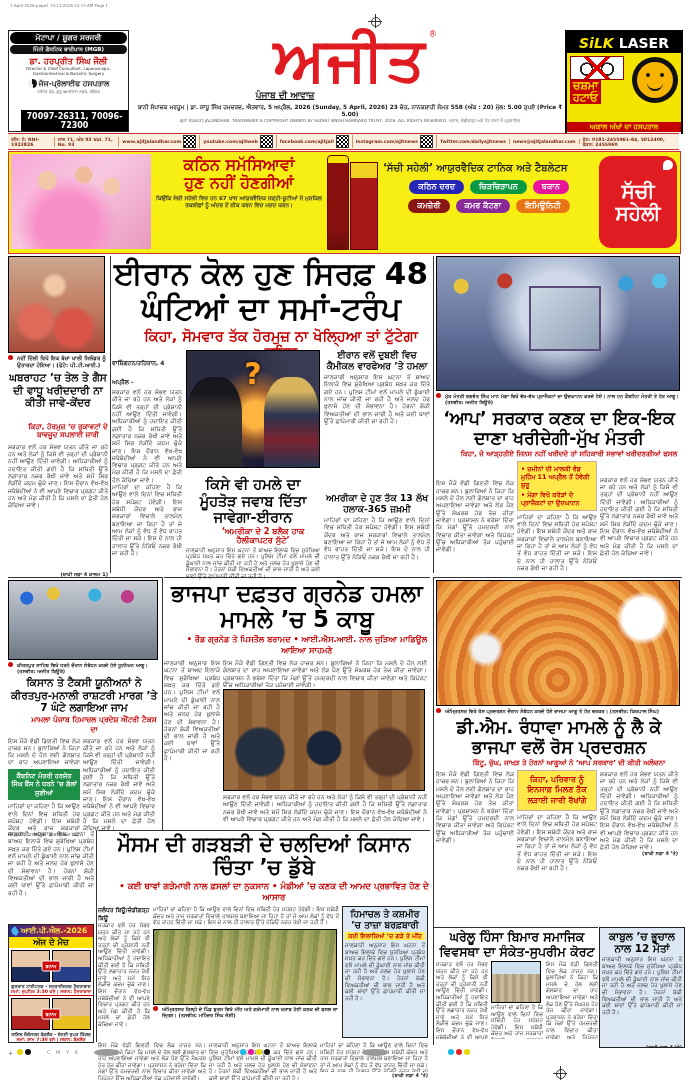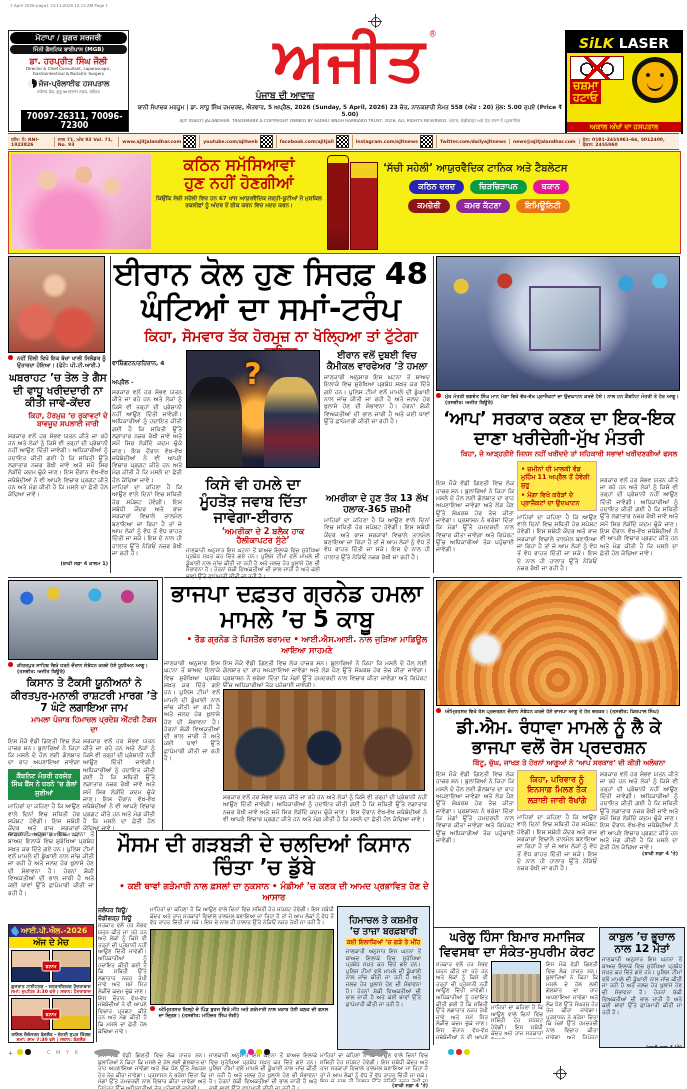--- a/index.html
+++ b/index.html
@@ -190,30 +190,35 @@
         <span class="pill" style="background:#2525b8;">ਕਠਿਨ ਦਰਦ</span>
         <span class="pill" style="background:#0a9a44;">ਚਿੜਚਿੜਾਪਨ</span>
         <span class="pill" style="background:#e8159a;">ਥਕਾਨ</span>
       </div>
       <div style="margin-top:5px;display:flex;gap:6px;justify-content:center;">
         <span class="pill" style="background:#8a1515;">ਕਮਜ਼ੋਰੀ</span>
         <span class="pill" style="background:#8a2a9a;">ਕਮਰ ਕੱਟਣਾ</span>
         <span class="pill" style="background:#e87515;">ਇਮਿਊਨਿਟੀ</span>
       </div>
     </div>
+    <div class="abs" style="left:590px;top:4px;width:78px;height:92px;background:#e01b22;border-radius:12px;display:flex;flex-direction:column;align-items:center;justify-content:center;">
+      <span style="position:absolute;right:4px;top:4px;width:10px;height:10px;background:#fff;border-radius:50% 50% 50% 0;"></span>
+      <span style="color:#fff;font-size:20px;font-weight:bold;line-height:22px;">ਸੱਚੀ</span>
+      <span style="color:#fff;font-size:20px;font-weight:bold;line-height:22px;">ਸਹੇਲੀ</span>
+    </div>
   </div>
 
   <div class="abs" style="left:8px;top:256px;width:100px;height:317px;border-right:1px solid #333;padding-right:2px;">
     <div class="photo ph-cyl" style="width:95px;height:95px;"></div>
     <div style="display:flex;gap:2px;margin-top:2px;">
         <span class="dotred"></span>
       <span class="cap">ਨਵੀਂ ਦਿੱਲੀ ਵਿਖੇ ਇਕ ਬੱਚਾ ਖਾਲੀ ਸਿਲੰਡਰ ਨੂੰ ਉਤਾਰਦਾ ਹੋਇਆ। (ਫੋਟੋ: ਪੀ.ਟੀ.ਆਈ.)</span>
       </div>
     <div class="hl" style="font-size:10.5px;line-height:12.5px;margin-top:3px;">ਘਬਰਾਹਟ ’ਚ ਤੇਲ ਤੇ ਗੈਸ ਦੀ ਵਾਧੂ ਖਰੀਦਦਾਰੀ ਨਾ ਕੀਤੀ ਜਾਵੇ-ਕੇਂਦਰ</div>
-    <div class="subred" style="font-size:7.2px;line-height:8.5px;margin-top:3px;">ਕਿਹਾ, ਹੋਰਮੁਜ਼ ’ਚ ਰੁਕਾਵਟਾਂ ਦੇ ਬਾਵਜੂਦ ਸਪਲਾਈ ਜਾਰੀ</div>
+    <div class="subred" style="font-size:7.2px;line-height:8.5px;margin-top:14px;">ਕਿਹਾ, ਹੋਰਮੁਜ਼ ’ਚ ਰੁਕਾਵਟਾਂ ਦੇ ਬਾਵਜੂਦ ਸਪਲਾਈ ਜਾਰੀ</div>
     <div class="body6" style="margin-top:3px;height:128px;overflow:hidden;">ਸਰਕਾਰ ਵਲੋਂ ਹਰ ਸੰਭਵ ਯਤਨ ਕੀਤੇ ਜਾ ਰਹੇ ਹਨ ਅਤੇ ਲੋਕਾਂ ਨੂੰ ਕਿਸੇ ਵੀ ਤਰ੍ਹਾਂ ਦੀ ਪ੍ਰੇਸ਼ਾਨੀ ਨਹੀਂ ਆਉਣ ਦਿੱਤੀ ਜਾਵੇਗੀ। ਅਧਿਕਾਰੀਆਂ ਨੂੰ ਹਦਾਇਤ ਕੀਤੀ ਗਈ ਹੈ ਕਿ ਸਥਿਤੀ ਉੱਤੇ ਲਗਾਤਾਰ ਨਜ਼ਰ ਰੱਖੀ ਜਾਵੇ ਅਤੇ ਸਮੇਂ ਸਿਰ ਲੋੜੀਂਦੇ ਕਦਮ ਚੁੱਕੇ ਜਾਣ। ਇਸ ਦੌਰਾਨ ਵੱਖ-ਵੱਖ ਜਥੇਬੰਦੀਆਂ ਨੇ ਵੀ ਆਪਣੇ ਵਿਚਾਰ ਪ੍ਰਗਟ ਕੀਤੇ ਹਨ ਅਤੇ ਮੰਗ ਕੀਤੀ ਹੈ ਕਿ ਮਸਲੇ ਦਾ ਛੇਤੀ ਹੱਲ ਕੱਢਿਆ ਜਾਵੇ।</div>
     <div class="endnote">(ਬਾਕੀ ਸਫ਼ਾ 4 ਕਾਲਮ 1)</div>
   </div>
 
   <div class="abs" style="left:112px;top:256px;width:318px;height:317px;">
     <div class="hl" style="font-size:31px;line-height:35px;">ਈਰਾਨ ਕੋਲ ਹੁਣ ਸਿਰਫ਼ 48 ਘੰਟਿਆਂ ਦਾ ਸਮਾਂ-ਟਰੰਪ</div>
     <div class="subred" style="font-size:14.5px;line-height:16px;margin-top:2px;">ਕਿਹਾ, ਸੋਮਵਾਰ ਤੱਕ ਹੋਰਮੁਜ਼ ਨਾ ਖੋਲ੍ਹਿਆ ਤਾਂ ਟੁੱਟੇਗਾ ਕਹਿਰ</div>
 
     <div class="abs" style="left:0;top:94px;width:70px;height:222px;overflow:hidden;">
       <span style="font-size:6px;font-weight:bold;">ਵਾਸ਼ਿੰਗਟਨ/ਤਹਿਰਾਨ, 4 ਅਪ੍ਰੈਲ -</span>
@@ -349,21 +354,21 @@
         <div class="body55" style="height:118px;overflow:hidden;">ਸਰਕਾਰ ਵਲੋਂ ਹਰ ਸੰਭਵ ਯਤਨ ਕੀਤੇ ਜਾ ਰਹੇ ਹਨ ਅਤੇ ਲੋਕਾਂ ਨੂੰ ਕਿਸੇ ਵੀ ਤਰ੍ਹਾਂ ਦੀ ਪ੍ਰੇਸ਼ਾਨੀ ਨਹੀਂ ਆਉਣ ਦਿੱਤੀ ਜਾਵੇਗੀ। ਅਧਿਕਾਰੀਆਂ ਨੂੰ ਹਦਾਇਤ ਕੀਤੀ ਗਈ ਹੈ ਕਿ ਸਥਿਤੀ ਉੱਤੇ ਲਗਾਤਾਰ ਨਜ਼ਰ ਰੱਖੀ ਜਾਵੇ ਅਤੇ ਸਮੇਂ ਸਿਰ ਲੋੜੀਂਦੇ ਕਦਮ ਚੁੱਕੇ ਜਾਣ। ਇਸ ਦੌਰਾਨ ਵੱਖ-ਵੱਖ ਜਥੇਬੰਦੀਆਂ ਨੇ ਵੀ ਆਪਣੇ ਵਿਚਾਰ ਪ੍ਰਗਟ ਕੀਤੇ ਹਨ ਅਤੇ ਮੰਗ ਕੀਤੀ ਹੈ ਕਿ ਮਸਲੇ ਦਾ ਛੇਤੀ ਹੱਲ ਕੱਢਿਆ ਜਾਵੇ।</div>
       </div>
       <div style="width:186px;">
         <div class="body55" style="height:22px;overflow:hidden;">ਮਾਹਿਰਾਂ ਦਾ ਕਹਿਣਾ ਹੈ ਕਿ ਆਉਣ ਵਾਲੇ ਦਿਨਾਂ ਵਿਚ ਸਥਿਤੀ ਹੋਰ ਸਪੱਸ਼ਟ ਹੋਵੇਗੀ। ਇਸ ਸਬੰਧੀ ਕੇਂਦਰ ਅਤੇ ਰਾਜ ਸਰਕਾਰਾਂ ਵਿਚਾਲੇ ਤਾਲਮੇਲ ਬਣਾਇਆ ਜਾ ਰਿਹਾ ਹੈ ਤਾਂ ਜੋ ਆਮ ਲੋਕਾਂ ਨੂੰ ਵੱਧ ਤੋਂ ਵੱਧ ਰਾਹਤ ਦਿੱਤੀ ਜਾ ਸਕੇ। ਇਸ ਦੇ ਨਾਲ ਹੀ ਹਾਲਾਤ ਉੱਤੇ ਨੇੜਿਓਂ ਨਜ਼ਰ ਰੱਖੀ ਜਾ ਰਹੀ ਹੈ।</div>
         <div class="photo ph-field" style="width:182px;height:74px;margin-top:1px;"></div>
         <div style="display:flex;gap:2px;margin-top:1px;">
             <span class="dotred"></span>
           <span class="cap" style="font-size:5px;">ਅੰਮ੍ਰਿਤਸਰ ਜ਼ਿਲ੍ਹੇ ਦੇ ਪਿੰਡ ਬੁਰਜ ਵਿਖੇ ਮੀਂਹ ਅਤੇ ਗੜੇਮਾਰੀ ਨਾਲ ਖਰਾਬ ਹੋਈ ਕਣਕ ਦੀ ਫਸਲ ਦਾ ਦ੍ਰਿਸ਼।   (ਤਸਵੀਰ: ਮਹਿੰਦਰ ਸਿੰਘ ਜੋਸ਼ੀ)</span>
           </div>
       </div>
-      <div class="bordered bluebox" style="width:80px;height:126px;padding:8px;overflow:hidden;">
+      <div class="bordered bluebox" style="width:80px;height:126px;padding:2px;overflow:hidden;">
         <div class="hl" style="font-size:9.2px;line-height:10.5px;">ਹਿਮਾਚਲ ਤੇ ਕਸ਼ਮੀਰ ’ਚ ਤਾਜ਼ਾ ਬਰਫ਼ਬਾਰੀ</div>
         <div class="yellowbox" style="font-size:6.2px;text-align:center;margin:2px 0;">ਕਈ ਇਲਾਕਿਆਂ ’ਚ ਗੜੇ ਤੇ ਮੀਂਹ</div>
         <div class="body55">ਜਾਣਕਾਰੀ ਅਨੁਸਾਰ ਇਸ ਘਟਨਾ ਤੋਂ ਬਾਅਦ ਇਲਾਕੇ ਵਿਚ ਸੁਰੱਖਿਆ ਪ੍ਰਬੰਧ ਸਖ਼ਤ ਕਰ ਦਿੱਤੇ ਗਏ ਹਨ। ਪੁਲਿਸ ਟੀਮਾਂ ਵਲੋਂ ਮਾਮਲੇ ਦੀ ਡੂੰਘਾਈ ਨਾਲ ਜਾਂਚ ਕੀਤੀ ਜਾ ਰਹੀ ਹੈ ਅਤੇ ਜਲਦ ਹੋਰ ਖੁਲਾਸੇ ਹੋਣ ਦੀ ਸੰਭਾਵਨਾ ਹੈ। ਹੋਰਨਾਂ ਸ਼ੱਕੀ ਵਿਅਕਤੀਆਂ ਦੀ ਭਾਲ ਜਾਰੀ ਹੈ ਅਤੇ ਕਈ ਥਾਵਾਂ ਉੱਤੇ ਛਾਪੇਮਾਰੀ ਕੀਤੀ ਜਾ ਰਹੀ ਹੈ।</div>
       </div>
     </div>
     <div style="display:flex;gap:3px;margin-top:2px;height:38px;overflow:hidden;">
       <div class="body55" style="width:108px;">ਇਸ ਮੌਕੇ ਵੱਡੀ ਗਿਣਤੀ ਵਿਚ ਲੋਕ ਹਾਜ਼ਰ ਸਨ। ਬੁਲਾਰਿਆਂ ਨੇ ਕਿਹਾ ਕਿ ਮਸਲੇ ਦੇ ਹੱਲ ਲਈ ਗੱਲਬਾਤ ਦਾ ਰਾਹ ਅਪਣਾਇਆ ਜਾਵੇਗਾ ਅਤੇ ਲੋੜ ਪੈਣ ਉੱਤੇ ਸੰਘਰਸ਼ ਹੋਰ ਤੇਜ਼ ਕੀਤਾ ਜਾਵੇਗਾ। ਪ੍ਰਸ਼ਾਸਨ ਨੇ ਭਰੋਸਾ ਦਿੱਤਾ ਕਿ ਮੰਗਾਂ ਉੱਤੇ ਹਮਦਰਦੀ ਨਾਲ ਵਿਚਾਰ ਕੀਤਾ ਜਾਵੇਗਾ ਅਤੇ ਰਿਪੋਰਟ ਉੱਚ ਅਧਿਕਾਰੀਆਂ ਤੱਕ ਪਹੁੰਚਾਈ ਜਾਵੇਗੀ।</div>
       <div class="body55" style="width:108px;">ਜਾਣਕਾਰੀ ਅਨੁਸਾਰ ਇਸ ਘਟਨਾ ਤੋਂ ਬਾਅਦ ਇਲਾਕੇ ਵਿਚ ਸੁਰੱਖਿਆ ਪ੍ਰਬੰਧ ਸਖ਼ਤ ਕਰ ਦਿੱਤੇ ਗਏ ਹਨ। ਪੁਲਿਸ ਟੀਮਾਂ ਵਲੋਂ ਮਾਮਲੇ ਦੀ ਡੂੰਘਾਈ ਨਾਲ ਜਾਂਚ ਕੀਤੀ ਜਾ ਰਹੀ ਹੈ ਅਤੇ ਜਲਦ ਹੋਰ ਖੁਲਾਸੇ ਹੋਣ ਦੀ ਸੰਭਾਵਨਾ ਹੈ। ਹੋਰਨਾਂ ਸ਼ੱਕੀ ਵਿਅਕਤੀਆਂ ਦੀ ਭਾਲ ਜਾਰੀ ਹੈ ਅਤੇ ਕਈ ਥਾਵਾਂ ਉੱਤੇ ਛਾਪੇਮਾਰੀ ਕੀਤੀ ਜਾ ਰਹੀ ਹੈ।</div>
       <div style="width:108px;">
         <div class="body55" style="height:30px;overflow:hidden;">ਮਾਹਿਰਾਂ ਦਾ ਕਹਿਣਾ ਹੈ ਕਿ ਆਉਣ ਵਾਲੇ ਦਿਨਾਂ ਵਿਚ ਸਥਿਤੀ ਹੋਰ ਸਪੱਸ਼ਟ ਹੋਵੇਗੀ। ਇਸ ਸਬੰਧੀ ਕੇਂਦਰ ਅਤੇ ਰਾਜ ਸਰਕਾਰਾਂ ਵਿਚਾਲੇ ਤਾਲਮੇਲ ਬਣਾਇਆ ਜਾ ਰਿਹਾ ਹੈ ਤਾਂ ਜੋ ਆਮ ਲੋਕਾਂ ਨੂੰ ਵੱਧ ਤੋਂ ਵੱਧ ਰਾਹਤ ਦਿੱਤੀ ਜਾ ਸਕੇ। ਇਸ ਦੇ ਨਾਲ ਹੀ ਹਾਲਾਤ ਉੱਤੇ ਨੇੜਿਓਂ ਨਜ਼ਰ ਰੱਖੀ ਜਾ ਰਹੀ ਹੈ।</div>

